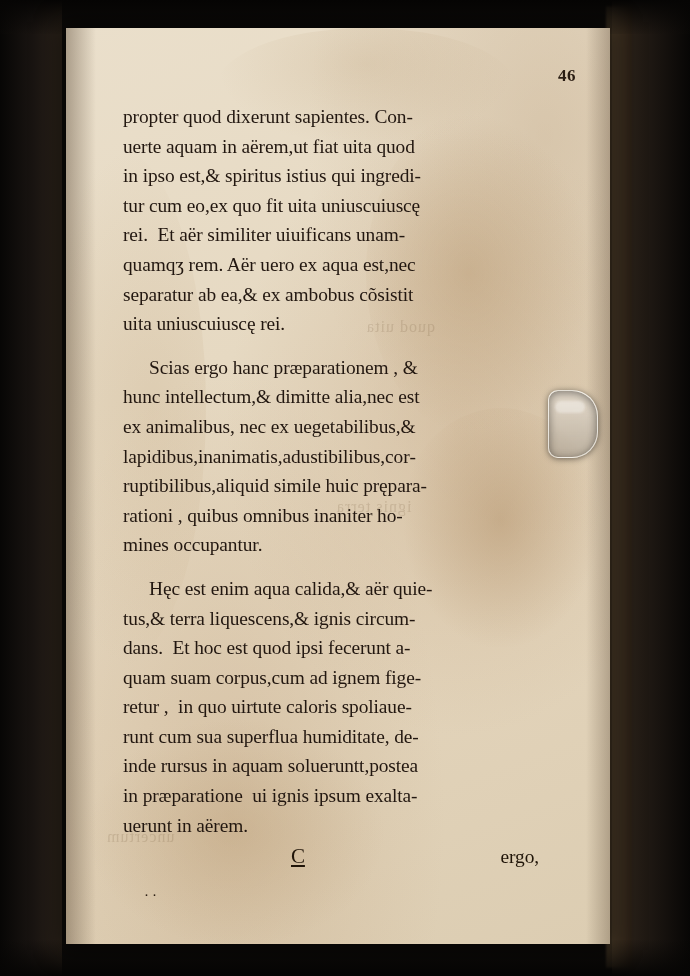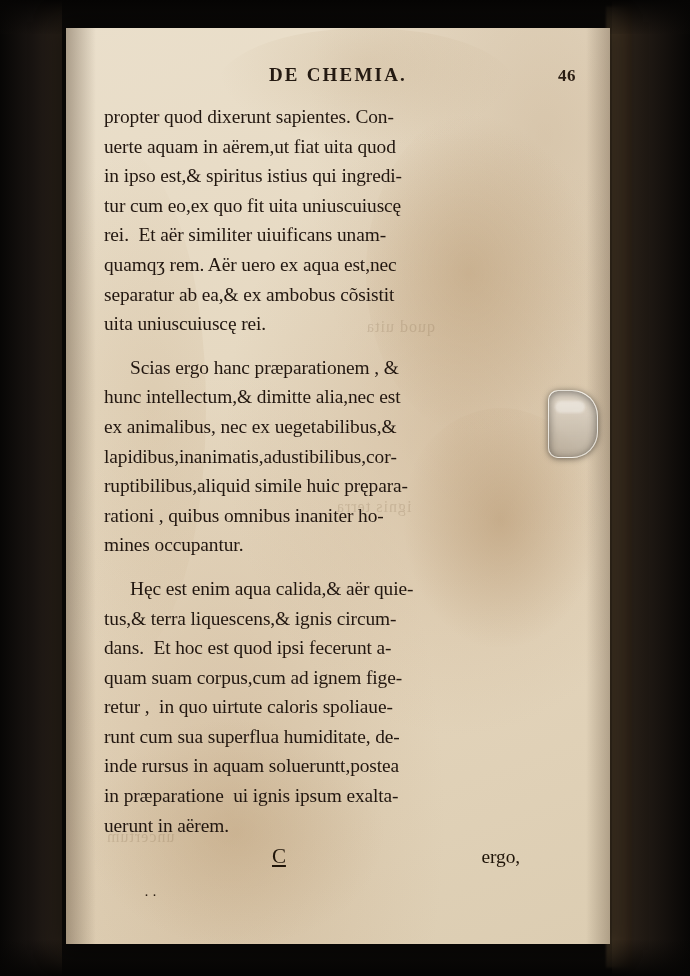--- a/index.html
+++ b/index.html
@@ -114,21 +114,21 @@
     position: absolute;
     right: 34px; top: 38px;
     font-size: 17px;
     color: #2a1d13;
     font-weight: 600;
     letter-spacing: 0.5px;
   }
 
   #textblock {
     position: absolute;
-    left: 38px;
+    left: 57px;
     top: 74px;
     width: 420px;
     color: #221710;
     font-family: "Liberation Serif", serif;
     font-size: 19.4px;
     line-height: 29.6px;
     letter-spacing: -0.1px;
     text-rendering: optimizeLegibility;
   }
   #textblock p {
@@ -228,21 +228,20 @@
     <div class="stain s4"></div>
     <div class="stain s5"></div>
 
     <div class="curl"></div>
     <div class="curl-r"></div>
 
     <div class="showthrough" style="left:300px; top:290px;">quod uita</div>
     <div class="showthrough" style="left:270px; top:470px;">ignis terra</div>
     <div class="showthrough" style="left:40px; top:800px;">uncertum</div>
 
-    <div id="running-head">DE CHEMIA.</div>
     <div id="folio">46</div>
 
     <div id="textblock">
       <p>propter quod dixerunt sapientes. Con‐
 uerte aquam in aërem,ut fiat uita quod
 in ipso est,&amp; spiritus istius qui ingredi‐
 tur cum eo,ex quo fit uita uniuscuiuscę
 rei.  Et aër similiter uiuificans unam‐
 quamqʒ rem. Aër uero ex aqua est,nec
 separatur ab ea,&amp; ex ambobus cõsistit

